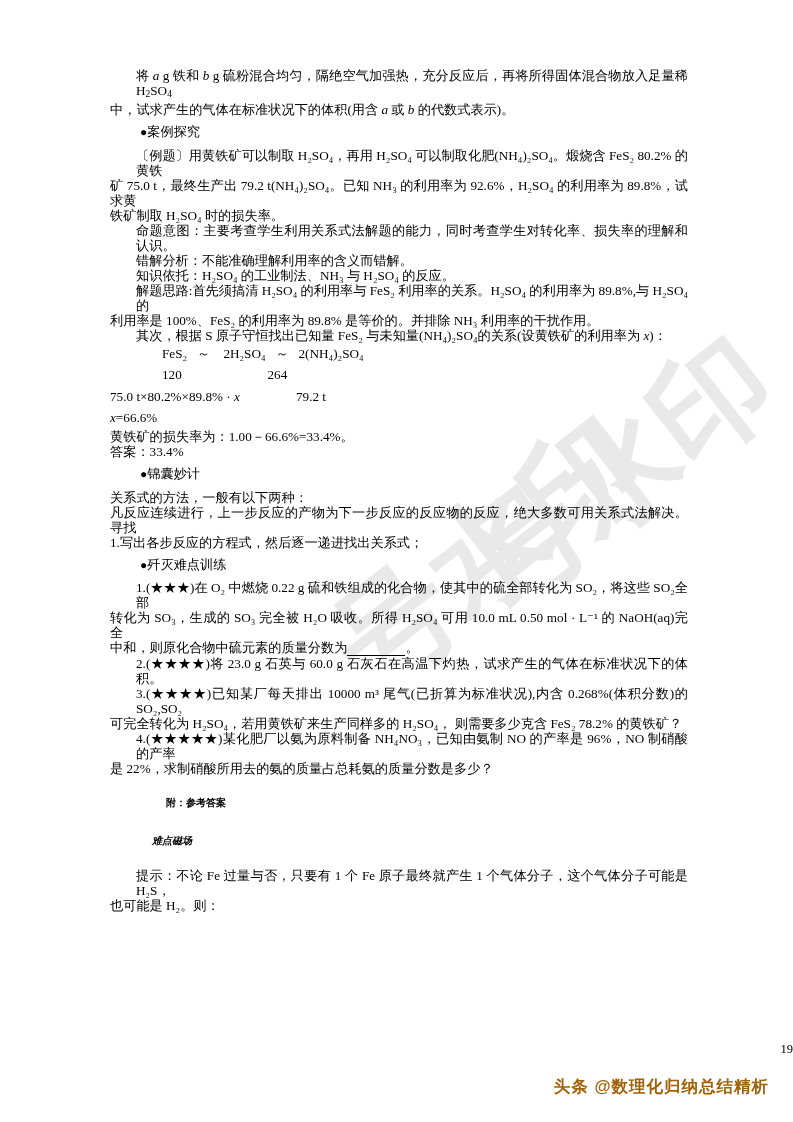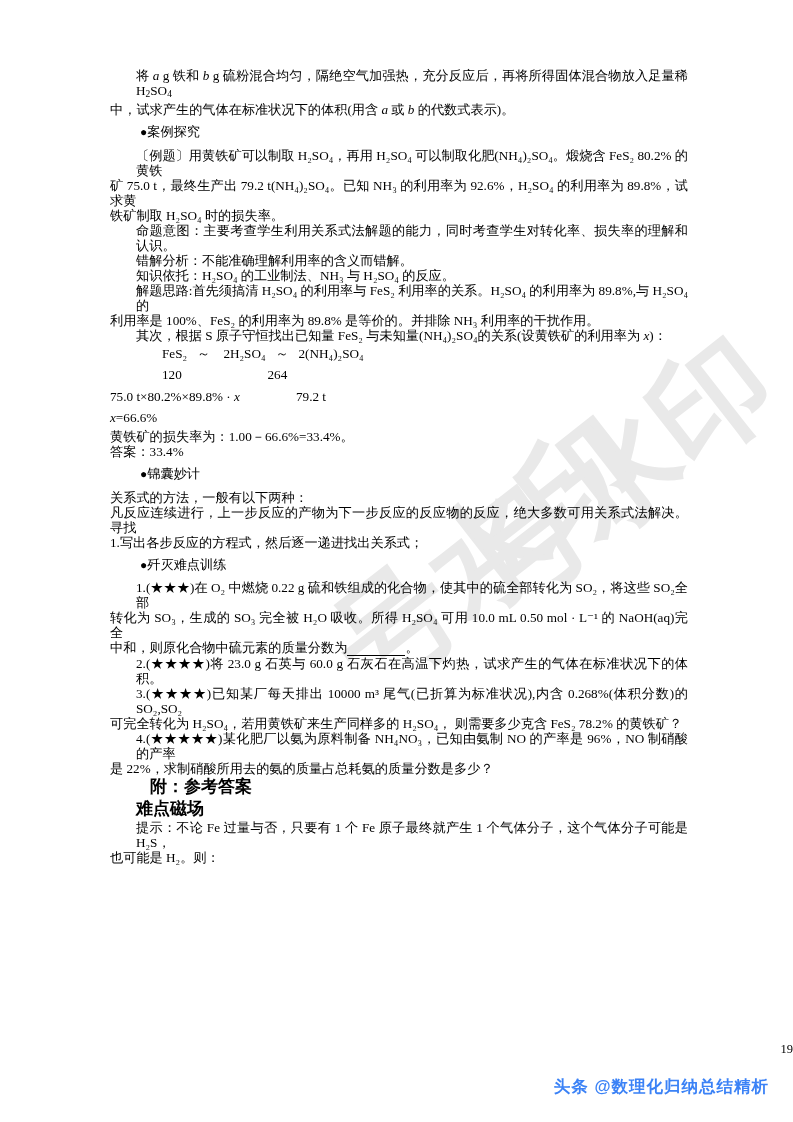--- a/index.html
+++ b/index.html
@@ -52,26 +52,26 @@
     line-height: 21.6px;
     padding-left: 26px;
     font-family: "Liberation Sans", sans-serif;
     margin: 4px;
   }
   .bullet-head .dot {
     font-size: 12px;
   }
   .bold-head {
     font-weight: 700;
-    font-size: 17px;
+    font-size: 10px;
     line-height: 22px;
-    margin: 0;
+    margin: 16px;
   }
   .c-head { padding-left: 40px; }
-  .c-head2 { padding-left: 26px; }
+  .c-head2 { padding-left: 26px; font-style: italic; }
   i, .it { font-style: italic; }
   sub { font-size: 0.72em; vertical-align: -0.22em; }
   
   .eqrow {
     font-size: 13.2px;
     line-height: 21.6px;
     margin: 0;
     white-space: pre;
   }
   .eq-ind { padding-left: 52px; }
@@ -85,21 +85,21 @@
     font-size: 12.5px;
     font-family: "Liberation Serif", serif;
   }
   
   #footer {
     position: absolute;
     right: 24px;
     top: 1076px;
     font-family: "Liberation Sans", sans-serif;
     font-size: 16.5px;
-    color: #3b82f6;
+    color: #a16207;
     font-weight: 700;
     letter-spacing: 1px;
     white-space: nowrap;
   }
 </style>
 </head>
 <body>
 
 <div id="page">
 

